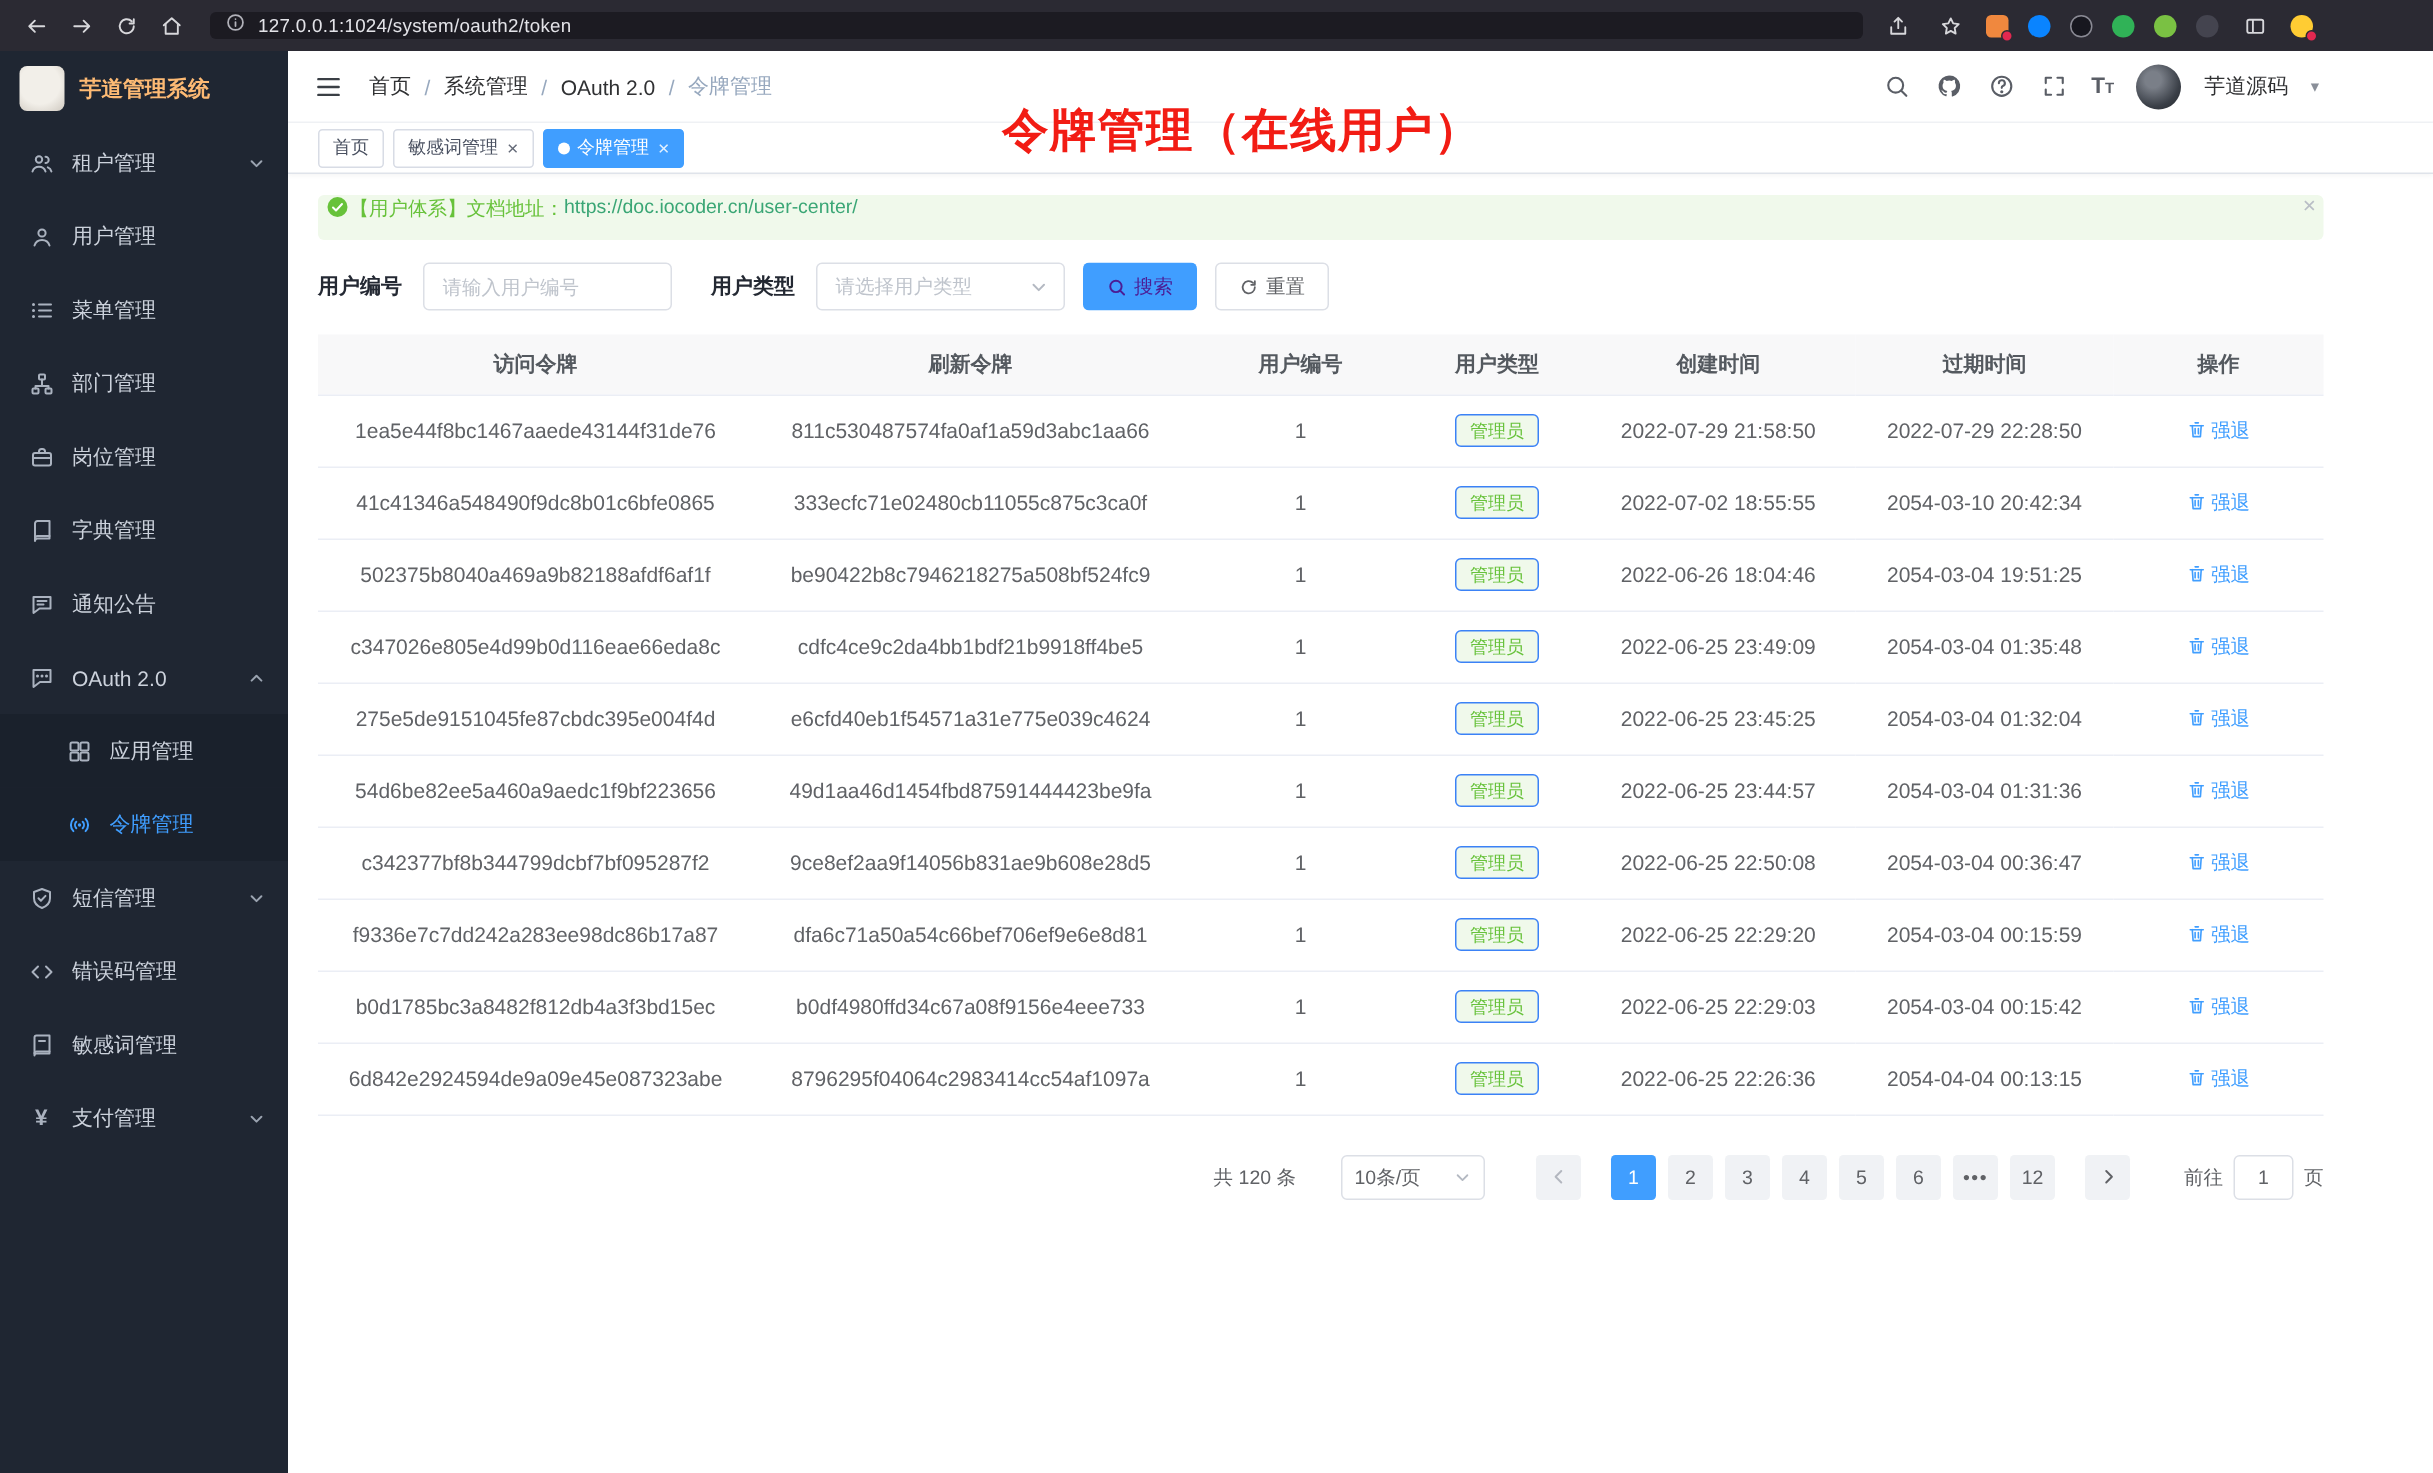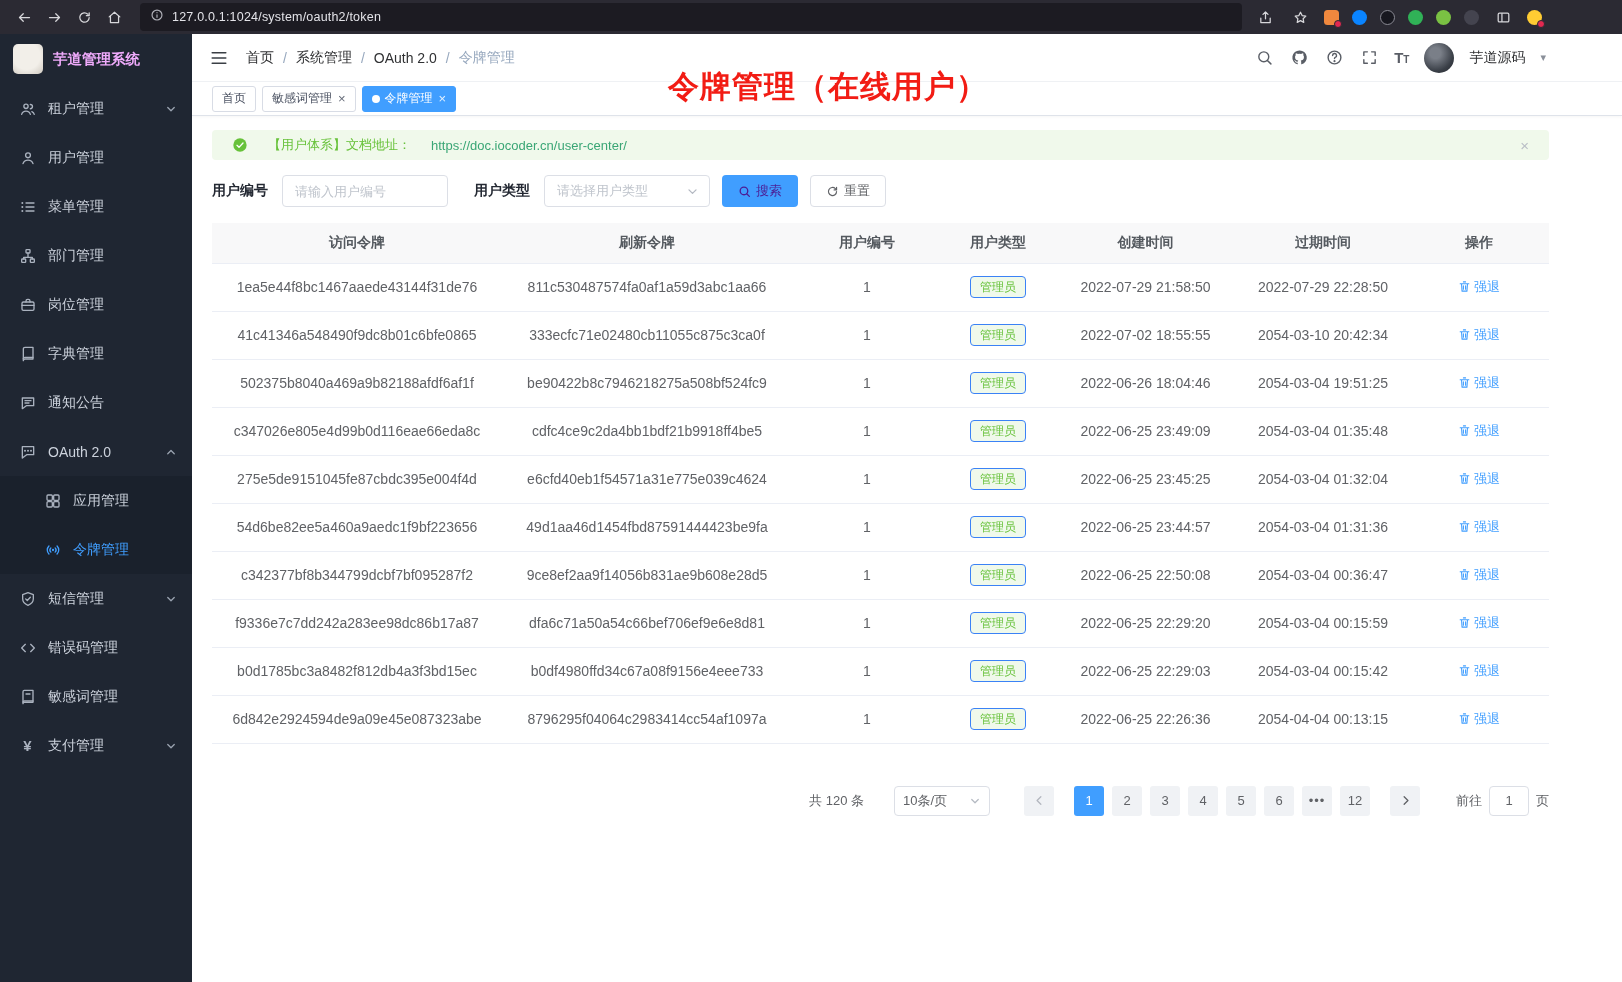--- a/index.html
+++ b/index.html
@@ -3,35 +3,35 @@
 <meta charset="utf-8">
 <style>
   *{margin:0;padding:0;box-sizing:border-box}
   html,body{width:1622px;height:982px;overflow:hidden}
   body{position:relative;background:#fff;font-family:"Liberation Sans","DejaVu Sans",sans-serif;-webkit-font-smoothing:antialiased}
 
   
   .browser{height:34px;background:#2b2a33;display:flex;align-items:center;padding:0 8px 0 10px;color:#cfcfd8;gap:2px}
   .nav-ic{width:28px;height:26px;display:flex;align-items:center;justify-content:center;border-radius:4px;color:#d7d7db;cursor:pointer}
   .nav-ic svg{width:15px;height:15px}
-  .urlbar{flex:1;height:28px;background:#1c1b22;border-radius:4px;display:flex;align-items:center;padding:0 10px;gap:8px;margin:0 10px;cursor:text}
+  .urlbar{flex:1;height:18px;background:#1c1b22;border-radius:4px;display:flex;align-items:center;padding:0 10px;gap:8px;margin:0 10px;cursor:text}
   .urlbar .info svg{width:14px;height:14px;color:#b1b1b9}
   .url-text{color:#e3e3e8;font-size:12.5px;letter-spacing:.2px}
   .b-right{display:flex;align-items:center;gap:13px;padding-right:72px}
   .b-right .nav-ic{width:22px}
   .ext{width:15px;height:15px;border-radius:50%;position:relative;display:inline-block;cursor:pointer}
   .ext.sq{border-radius:3.5px}
   .ext .badge{position:absolute;width:8px;height:8px;background:#e22850;border-radius:50%;right:-3px;bottom:-3px;border:1.5px solid #2b2a33}
 
   
   .app{display:flex;height:948px}
   .sidebar{width:192px;background:#1f2632;flex-shrink:0;color:#ccd2dc;overflow:hidden}
   .logo{height:50px;display:flex;align-items:center;gap:10px;padding:0 13px}
   .logo-img{width:30px;height:30px;border-radius:5px;background:radial-gradient(circle at 45% 40%,#f2efe9 55%,#cfc9c0);flex-shrink:0}
-  .logo-title{color:#f0abfc;font-size:14.5px;font-weight:700;white-space:nowrap}
+  .logo-title{color:#fdba74;font-size:14.5px;font-weight:700;white-space:nowrap}
   .menu-item{height:49px;display:flex;align-items:center;padding:0 15px 0 19px;font-size:14px;cursor:pointer;white-space:nowrap}
   .menu-item .mi-icon{width:17px;height:17px;margin-right:12px;display:flex;align-items:center;justify-content:center;color:#aab2bf;flex-shrink:0}
   .menu-item .mi-icon svg{width:16px;height:16px}
   .menu-item.child{padding-left:44px;background:#1a212c}
   .menu-item.active{color:#409eff}
   .menu-item.active .mi-icon{color:#409eff}
   .mi-arrow{margin-left:auto;width:12px;height:12px;color:#9aa3b0;display:flex;align-items:center}
   .mi-arrow svg{width:12px;height:12px}
   .yen{font-size:15px;font-weight:700;line-height:1}
 
@@ -56,21 +56,21 @@
   
   .tabsbar{height:34px;display:flex;align-items:center;gap:6px;padding:0 20px;border-bottom:1px solid #dfe3ea;box-shadow:0 1px 3px rgba(0,0,0,.04)}
   .tab{height:26px;display:inline-flex;align-items:center;gap:5px;padding:0 9px;border:1px solid #d8dce5;background:#fff;color:#495060;font-size:12px;border-radius:3px;cursor:pointer}
   .tab.active{background:#409eff;border-color:#409eff;color:#fff}
   .tab-dot{width:8px;height:8px;border-radius:50%;background:#fff;display:inline-block}
   .tab-close{font-size:13px;line-height:1;margin-left:1px;opacity:.85}
 
   
   .content{flex:1;padding:14px 73px 0 20px;position:relative}
 
-  .alert{display:flex;align-items:center;background:#f0f9eb;border-radius:4px;height:30px;padding:0 20px;gap:20px;font-size:13px;color:#67c23a}
+  .alert{display:flex;align-items:flex-start;background:#f0f9eb;border-radius:4px;height:30px;padding:0 5px;gap:0;font-size:13px;color:#67c23a}
   .alert .check{width:16px;height:16px;flex-shrink:0}
   .alert a{color:#3aa675;text-decoration:none}
   .alert-close{margin-left:auto;color:#b9bec6;font-size:15px;cursor:pointer;line-height:1}
 
   .filter{display:flex;align-items:center;margin:15px 0 16px;font-size:14px}
   .f-label{font-weight:700;color:#242933;margin-right:14px}
   .f-input{width:166px;height:32px;border:1px solid #dcdfe6;border-radius:4px;padding:0 12px;font-size:13px;color:#606266;outline:none;margin-right:26px;font-family:inherit}
   .f-input::placeholder{color:#bfc4cc}
   .f-select{width:166px;height:32px;border:1px solid #dcdfe6;border-radius:4px;padding:0 10px 0 12px;display:flex;align-items:center;justify-content:space-between;color:#bfc4cc;font-size:13px;cursor:pointer}
   .f-select svg{width:13px;height:13px;color:#b4b9c2}
@@ -79,21 +79,21 @@
   .btn-primary{background:#409eff;color:#4c1d95;margin-left:12px}
   .btn-plain{background:#fff;border-color:#dcdfe6;color:#606266;margin-left:12px}
 
   table{width:100%;border-collapse:collapse;font-size:14px;color:#606266;table-layout:fixed}
   thead th{background:#f8f8f9;height:40px;font-weight:700;color:#54595f;text-align:center;border-bottom:1px solid #ebeef5}
   tbody td{height:48px;text-align:center;border-bottom:1px solid #ebeef5;overflow:hidden;text-overflow:ellipsis;white-space:nowrap}
   .tag{display:inline-block;background:#f0f9eb;border:1px solid #3b82f6;color:#67c23a;font-size:12px;line-height:20px;padding:0 9px;border-radius:4px}
   .kick{color:#409eff;display:inline-flex;align-items:center;gap:3px;font-size:13px;cursor:pointer}
   .kick svg{width:13px;height:13px}
 
-  .pager{display:flex;align-items:center;justify-content:flex-end;gap:20px;margin-top:42px;font-size:13px;color:#606266}
+  .pager{display:flex;align-items:center;justify-content:flex-end;gap:20px;margin-top:26px;font-size:13px;color:#606266}
   .p-total{margin-right:10px}
   .p-size{width:96px;height:30px;border:1px solid #dcdfe6;border-radius:4px;display:flex;align-items:center;justify-content:space-between;padding:0 8px;cursor:pointer;margin-right:14px}
   .p-size svg{width:12px;height:12px;color:#b4b9c2}
   .pbtn{min-width:30px;height:30px;background:#f0f2f5;border:none;border-radius:3px;display:inline-flex;align-items:center;justify-content:center;color:#606266;font-size:13px;cursor:pointer;padding:0 4px;font-family:inherit}
   .pbtn.active{background:#409eff;color:#fff}
   .pbtn.nav svg{width:13px;height:13px}
   .pbtn.prev{color:#b3b7bf}
   .p-goto{margin-left:16px;display:inline-flex;align-items:center;gap:7px}
   .jump{width:40px;height:30px;border:1px solid #dcdfe6;border-radius:4px;text-align:center;font-size:13px;color:#606266;outline:none;font-family:inherit}
 

